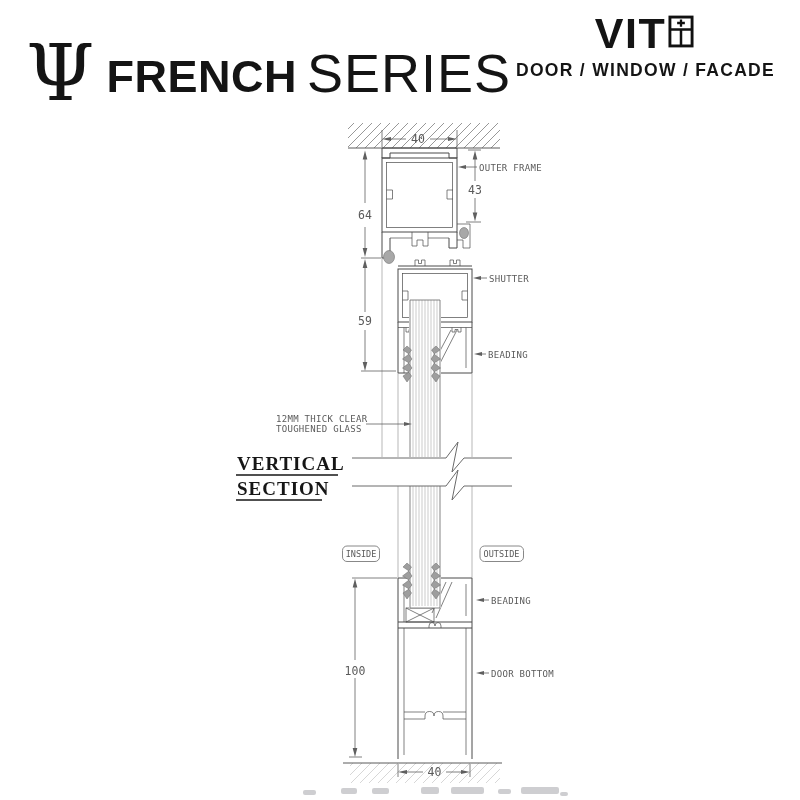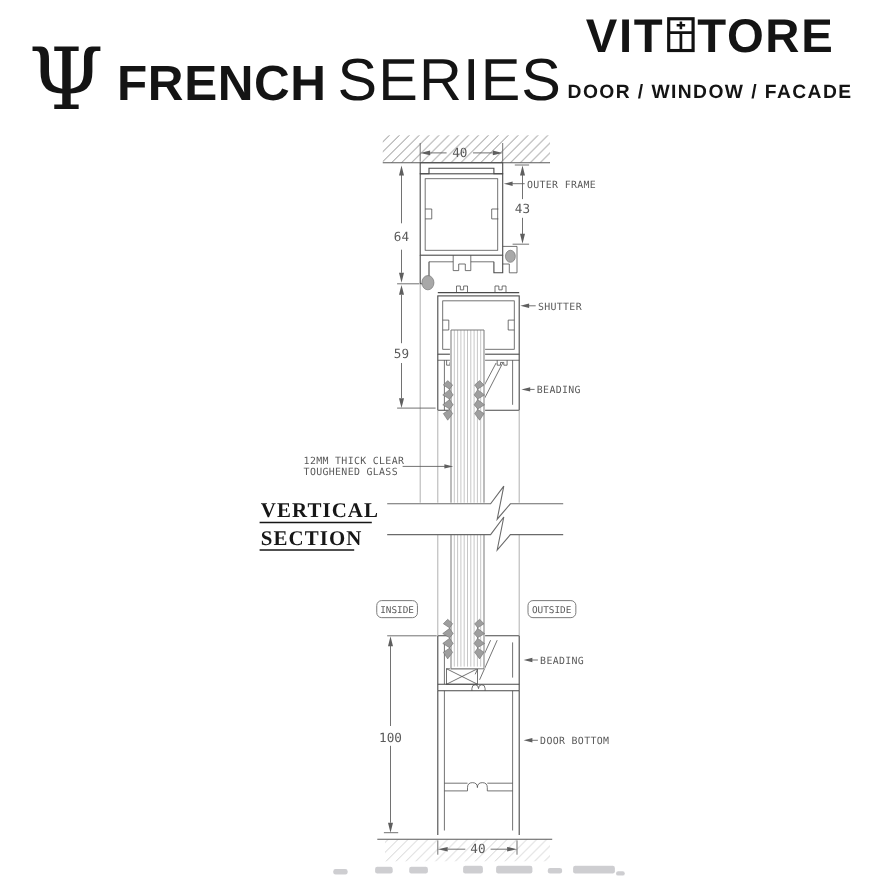--- a/index.html
+++ b/index.html
@@ -6,21 +6,21 @@
   .page{position:relative;width:800px;height:800px;background:#ffffff;overflow:hidden;
         font-family:"Liberation Sans",sans-serif;}
   
   .brand-left{position:absolute;left:26px;top:30px;display:flex;align-items:baseline;gap:12px;color:#141414;}
   .psi{font-family:"DejaVu Serif",serif;font-size:78px;line-height:.9;position:relative;top:8px;font-weight:400;}
   .french{font-weight:800;font-size:45px;letter-spacing:.5px;}
   .series{font-weight:400;font-size:54px;letter-spacing:1px;margin-left:-2px;}
   .brand-right{position:absolute;right:25px;top:12px;color:#141414;display:flex;flex-direction:column;align-items:center;}
   .vittore-row{display:flex;align-items:center;font-weight:800;font-size:43px;letter-spacing:1.5px;line-height:1;}
   .vittore-row .win-icon{margin:0 2px;position:relative;top:-2px;}
-  .tagline{font-size:17.5px;font-weight:600;letter-spacing:1.3px;margin-top:18px;white-space:nowrap;}
+  .tagline{font-size:17.5px;font-weight:600;letter-spacing:1.3px;margin-top:5px;white-space:nowrap;}
   
   svg.drawing{position:absolute;left:0;top:0;}
   .cad-label{font-family:"DejaVu Sans Mono",monospace;font-size:9px;fill:#5a5a5a;letter-spacing:.3px;}
   .cad-dim{font-family:"DejaVu Sans Mono",monospace;font-size:11.5px;fill:#5a5a5a;}
   .badge-t{font-family:"DejaVu Sans Mono",monospace;font-size:8.5px;fill:#5a5a5a;}
   .sec-title{font-family:"Liberation Serif",serif;font-weight:bold;font-size:19px;letter-spacing:1px;fill:#161616;}
   .prof{stroke:#4a4a4a;stroke-width:1;fill:none;}
   .prof-thin{stroke:#4a4a4a;stroke-width:.7;fill:none;}
   .cont{stroke:#9a9a9a;stroke-width:.7;fill:none;}
   .dimln{stroke:#5f5f5f;stroke-width:.8;fill:none;}
@@ -38,21 +38,20 @@
   </div>
 
   <div class="brand-right">
     <div class="vittore-row">
       <span>VIT</span>
       <svg class="win-icon" width="26" height="33" viewBox="0 0 27 34">
         <rect x="2" y="2" width="23" height="30" fill="none" stroke="#111" stroke-width="3"></rect>
         <path d="M2,15 H25 M13.5,15 V32" stroke="#111" stroke-width="2.6" fill="none"></path>
         <path d="M13.5,4.5 V12 M9.5,8.2 H17.5" stroke="#111" stroke-width="2.4" fill="none"></path>
       </svg>
-      <span>TORE</span>
     </div>
     <div class="tagline">DOOR / WINDOW / FACADE</div>
   </div>
 
   <svg class="drawing" width="800" height="800" viewBox="0 0 800 800">
     <defs>
       <pattern id="hatchDark" width="9" height="9" patternUnits="userSpaceOnUse">
         <path d="M0,9 L9,0" stroke="#8c8c8c" stroke-width=".9"></path>
       </pattern>
       <pattern id="hatchLight" width="9" height="9" patternUnits="userSpaceOnUse">

